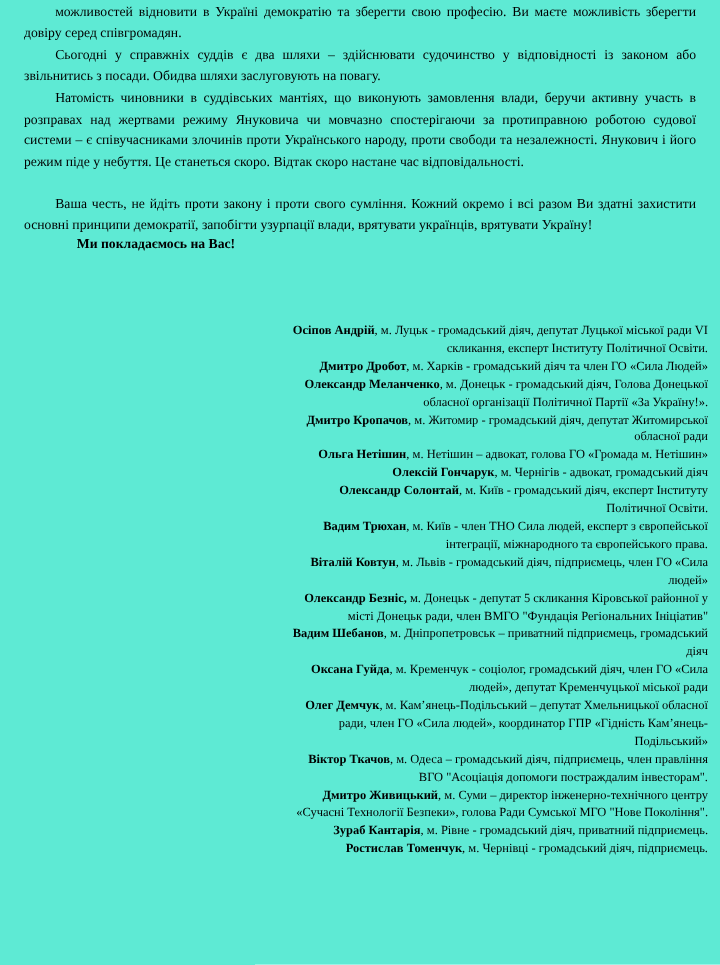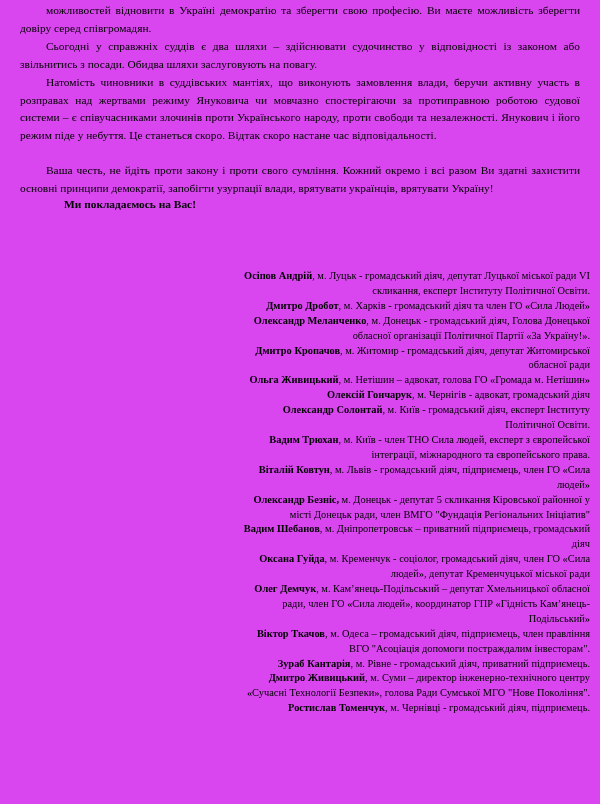--- a/index.html
+++ b/index.html
@@ -13,21 +13,21 @@
     font-family: "Liberation Serif", "DejaVu Serif", serif;
     color: #000000;
     -webkit-font-smoothing: antialiased;
   }
 
   #page {
     position: relative;
     width: 600px;
     height: 804px;
     margin: 0 auto;
-    background: #d946ef;
+    background: #5eead4;
     overflow: hidden;
     box-sizing: border-box;
     padding: 0;
     text-decoration: underline;
   }
 
   
   .body-block {
     position: absolute;
     left: 20px;
@@ -114,21 +114,21 @@
     <p class="signatory">
       <span class="sig-name">Дмитро Дробот</span><span class="sig-desc">, м. Харків - громадський діяч та член ГО «Сила Людей»</span>
     </p>
     <p class="signatory">
       <span class="sig-name">Олександр Меланченко</span><span class="sig-desc">, м. Донецьк - громадський діяч, Голова Донецької обласної організації Політичної Партії «За Україну!».</span>
     </p>
     <p class="signatory">
       <span class="sig-name">Дмитро Кропачов</span><span class="sig-desc">, м. Житомир -  громадський діяч, депутат Житомирської обласної ради</span>
     </p>
     <p class="signatory">
-      <span class="sig-name">Ольга Живицький</span><span class="sig-desc">, м. Нетішин – адвокат, голова ГО «Громада м. Нетішин»</span>
+      <span class="sig-name">Ольга Нетішин</span><span class="sig-desc">, м. Нетішин – адвокат, голова ГО «Громада м. Нетішин»</span>
     </p>
     <p class="signatory">
       <span class="sig-name">Олексій Гончарук</span><span class="sig-desc">, м. Чернігів - адвокат, громадський діяч</span>
     </p>
     <p class="signatory">
       <span class="sig-name">Олександр Солонтай</span><span class="sig-desc">, м. Київ - громадський діяч, експерт Інституту Політичної Освіти.</span>
     </p>
     <p class="signatory">
       <span class="sig-name">Вадим Трюхан</span><span class="sig-desc">, м. Київ - член ТНО Сила людей, експерт з європейської інтеграції, міжнародного та європейського права.</span>
     </p>
@@ -144,23 +144,23 @@
     <p class="signatory">
       <span class="sig-name">Оксана Гуйда</span><span class="sig-desc">, м. Кременчук - соціолог, громадський діяч, член ГО «Сила людей», депутат Кременчуцької міської ради</span>
     </p>
     <p class="signatory">
       <span class="sig-name">Олег Демчук</span><span class="sig-desc">, м. Кам’янець-Подільський – депутат Хмельницької обласної ради, член ГО «Сила людей», координатор ГПР «Гідність Кам’янець-Подільський»</span>
     </p>
     <p class="signatory">
       <span class="sig-name">Віктор Ткачов</span><span class="sig-desc">, м. Одеса – громадський діяч, підприємець, член правління ВГО "Асоціація допомоги постраждалим інвесторам".</span>
     </p>
     <p class="signatory">
-      <span class="sig-name">Зураб Кантарія</span><span class="sig-desc">, м. Рівне - громадський діяч, приватний підприємець.</span>
+      <span class="sig-name">Дмитро Живицький</span><span class="sig-desc">, м. Суми – директор інженерно-технічного центру «Сучасні Технології Безпеки», голова Ради Сумської МГО "Нове Покоління".</span>
     </p>
     <p class="signatory">
-      <span class="sig-name">Дмитро Живицький</span><span class="sig-desc">, м. Суми – директор інженерно-технічного центру «Сучасні Технології Безпеки», голова Ради Сумської МГО "Нове Покоління".</span>
+      <span class="sig-name">Зураб Кантарія</span><span class="sig-desc">, м. Рівне - громадський діяч, приватний підприємець.</span>
     </p>
     <p class="signatory">
       <span class="sig-name">Ростислав Томенчук</span><span class="sig-desc">, м. Чернівці - громадський діяч, підприємець.</span>
     </p>
   </div>
 
 </div>
 
 </body></html>

